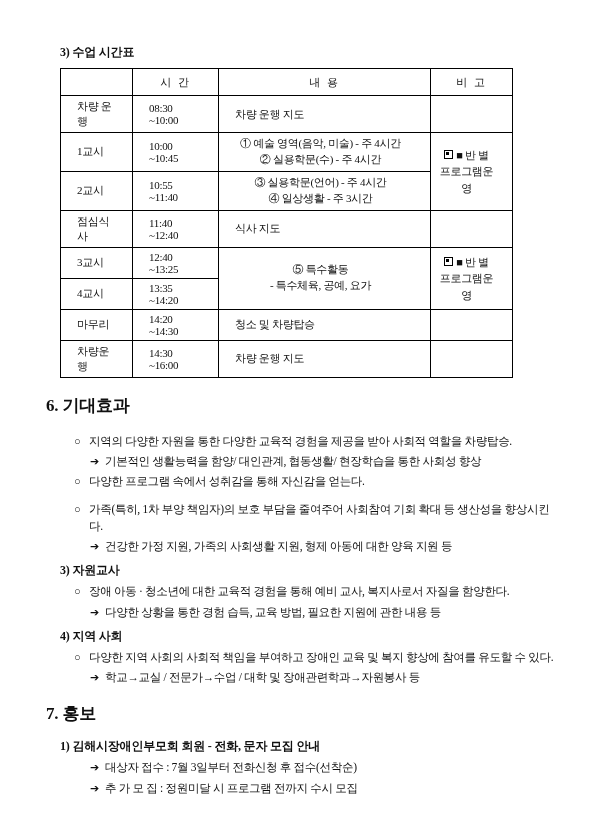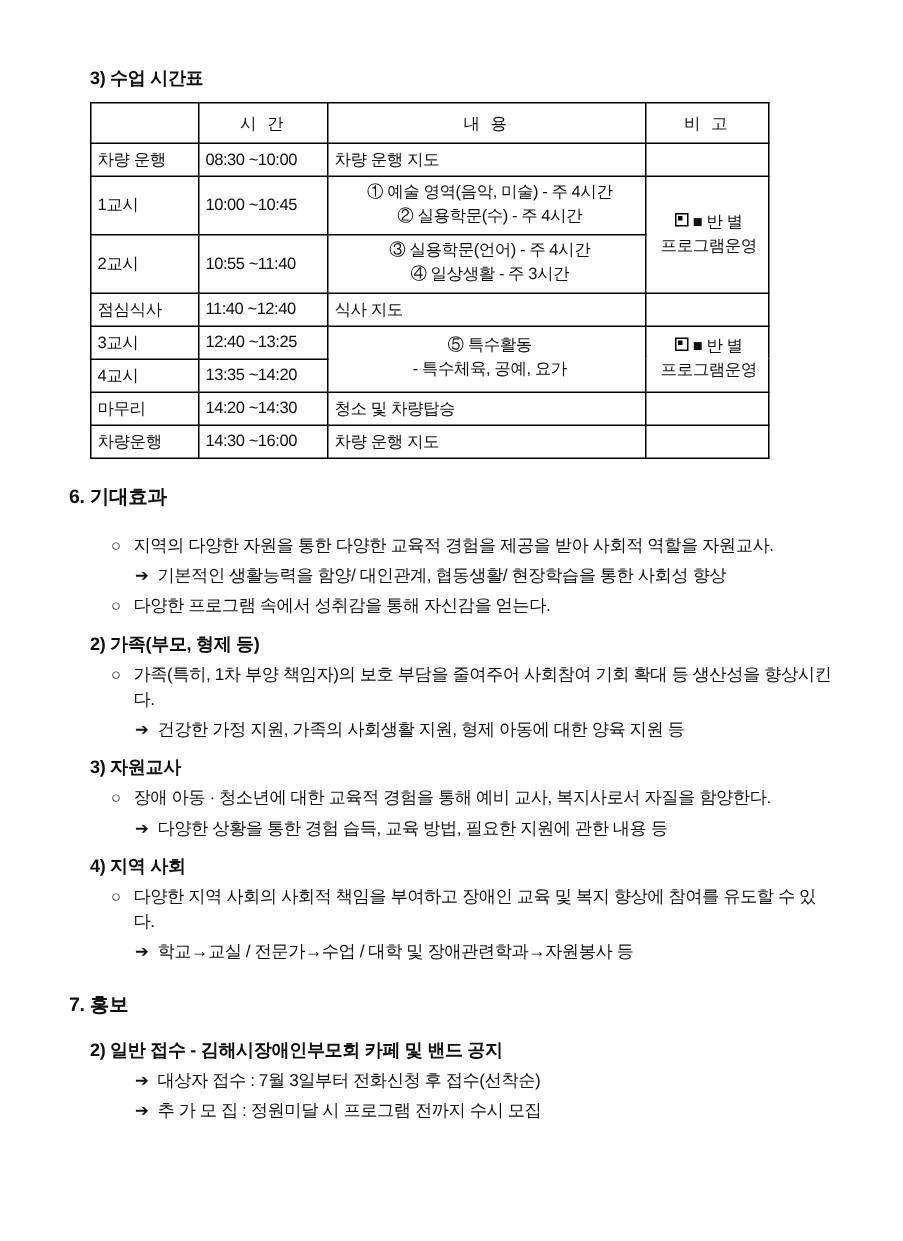--- a/index.html
+++ b/index.html
@@ -15,31 +15,32 @@
     position: relative;
     overflow: hidden;
   }
   .page {
     position: absolute;
     left: 0; top: 0;
     width: 527px;
     height: 827px;
     padding: 0;
     box-sizing: border-box;
+    font-family: Liberation Serif, serif;
   }
   .content {
     position: absolute;
     left: 46px;
     top: 44px;
     width: 512px;
   }
 
   
   .h-sec {
-    font-size: 13px;
+    font-size: 17px;
     font-weight: bold;
     margin: 0 0 6px 0;
     letter-spacing: -0.2px;
   }
   .h-sub {
     font-size: 12px;
     font-weight: bold;
     margin: 0 0 4px 0;
     letter-spacing: -0.2px;
   }
@@ -52,21 +53,21 @@
   table.schedule {
     border-collapse: collapse;
     width: 452px;
     margin-left: 14px;
     margin-top: 7px;
     table-layout: fixed;
   }
   table.schedule td, table.schedule th {
     border: 1px solid #000;
     font-size: 11px;
-    padding: 3px 4px;
+    padding: 3px 16px;
     vertical-align: middle;
     letter-spacing: -0.3px;
   }
   table.schedule th {
     font-weight: normal;
     text-align: center;
     height: 20px;
     letter-spacing: 2px;
   }
   .c-center { text-align: left; }
@@ -207,33 +208,32 @@
     </table>
 
 
     <div class="sec-gap"></div>
 
     <div class="h-sec">6. 기대효과</div>
 
     <div class="sm-gap"></div>
     <div class="b-row indent2">
       <span class="b-mark">○</span>
-      <span class="b-text">지역의 다양한 자원을 통한 다양한 교육적 경험을 제공을 받아 사회적 역할을 자원교사.</span>
+      <span class="b-text">지역의 다양한 자원을 통한 다양한 교육적 경험을 제공을 받아 사회적 역할을 차량탑승.</span>
     </div>
     <div class="b-row indent3">
       <span class="b-mark">➔</span>
       <span class="b-text">기본적인 생활능력을 함양/ 대인관계, 협동생활/ 현장학습을 통한 사회성 향상</span>
     </div>
     <div class="b-row indent2">
       <span class="b-mark">○</span>
       <span class="b-text">다양한 프로그램 속에서 성취감을 통해 자신감을 얻는다.</span>
     </div>
 
     <div class="sm-gap"></div>
-    <div class="h-sub indent1">2) 가족(부모, 형제 등)</div>
     <div class="b-row indent2">
       <span class="b-mark">○</span>
       <span class="b-text">가족(특히, 1차 부양 책임자)의 보호 부담을 줄여주어 사회참여 기회 확대 등 생산성을 향상시킨다.</span>
     </div>
     <div class="b-row indent3">
       <span class="b-mark">➔</span>
       <span class="b-text">건강한 가정 지원, 가족의 사회생활 지원, 형제 아동에 대한 양육 지원 등</span>
     </div>
 
     <div class="sm-gap"></div>
@@ -256,21 +256,21 @@
     <div class="b-row indent3">
       <span class="b-mark">➔</span>
       <span class="b-text">학교→교실 / 전문가→수업 / 대학 및 장애관련학과→자원봉사 등</span>
     </div>
 
     <div class="sec-gap"></div>
 
     <div class="h-sec">7. 홍보</div>
 
     <div class="sm-gap"></div>
-    <div class="h-sub indent1">2) 일반 접수 - 김해시장애인부모회 카페 및 밴드 공지</div>
+    <div class="h-sub indent1">1) 김해시장애인부모회 회원 - 전화, 문자 모집 안내</div>
     <div class="b-row indent3">
       <span class="b-mark">➔</span>
       <span class="b-text">대상자 접수 : 7월 3일부터 전화신청 후 접수(선착순)</span>
     </div>
     <div class="b-row indent3">
       <span class="b-mark">➔</span>
       <span class="b-text">추 가 모 집 : 정원미달 시 프로그램 전까지 수시 모집</span>
     </div>
 
   </div>

